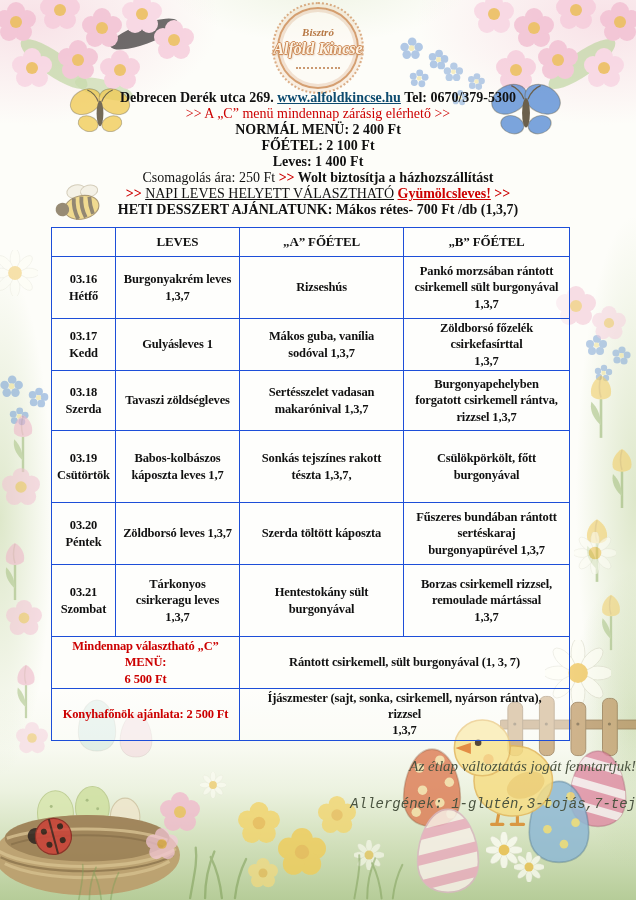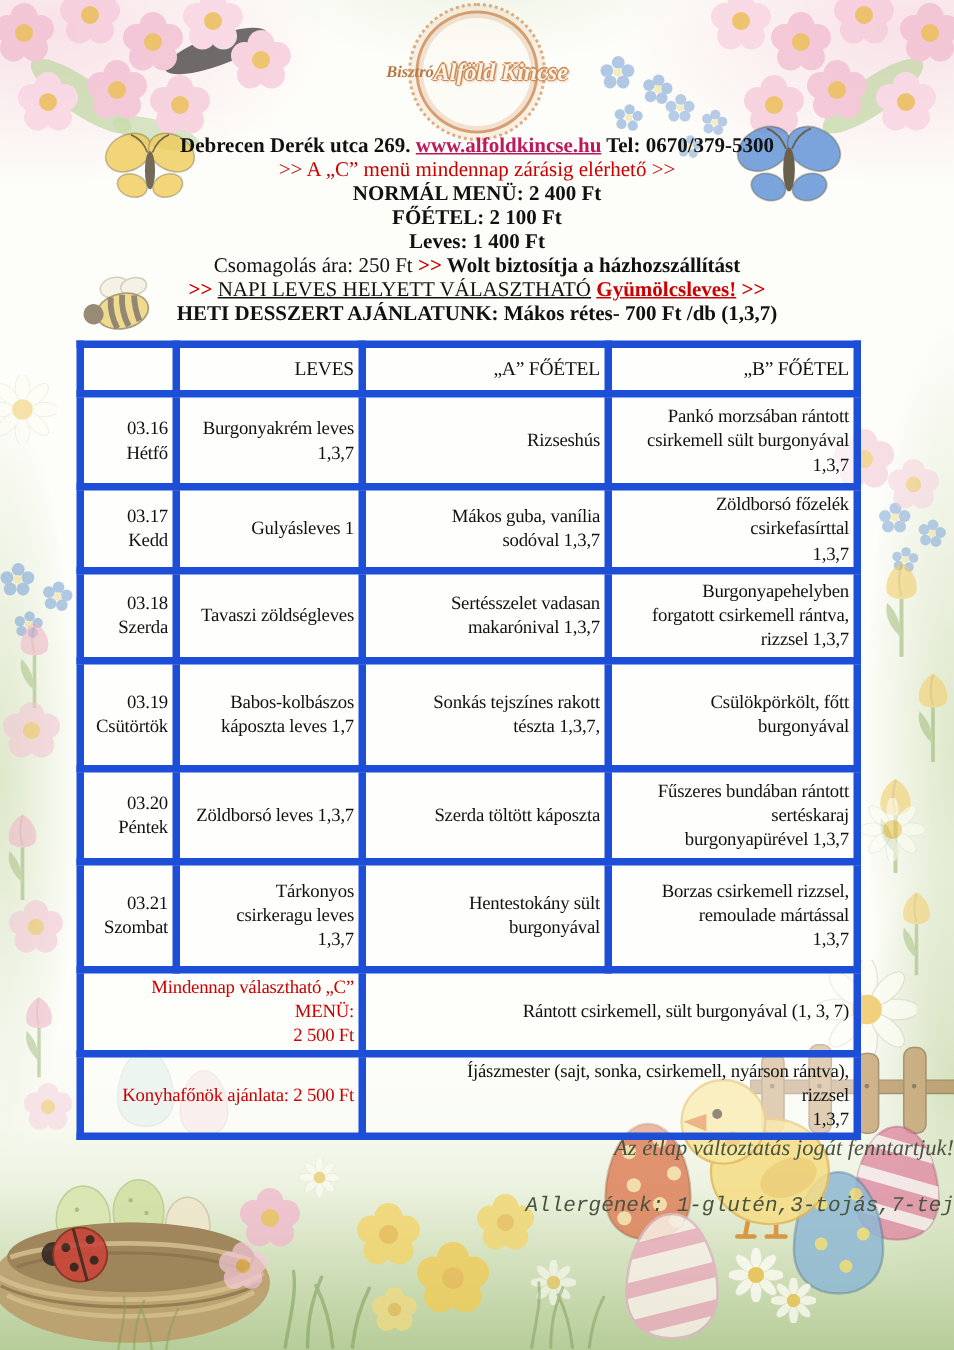--- a/index.html
+++ b/index.html
@@ -22,40 +22,40 @@
       linear-gradient(to top, rgba(164,192,128,.80) 0px, rgba(186,208,152,.55) 70px, rgba(205,222,178,.35) 110px, rgba(215,228,190,.15) 150px, transparent 210px);
   }
   .dec{position:absolute;z-index:0;pointer-events:none;}
   
   .logo{position:absolute;top:6px;left:50%;transform:translateX(-50%);z-index:2;
         width:96px;height:84px;display:flex;align-items:center;justify-content:center;opacity:.9;}
   .logo-ring{width:78px;height:78px;border-radius:50%;
         border:2px solid rgba(198,124,62,.8);
         outline:2px dotted rgba(198,124,62,.65);outline-offset:3px;
         box-shadow:inset 0 0 0 3px rgba(198,124,62,.22), 0 0 0 4px rgba(230,190,150,.25);
-        display:flex;align-items:center;justify-content:center;
+        display:flex;flex-direction:column;align-items:center;justify-content:center;
         background:rgba(253,248,240,.55);}
   .logo-top{font-style:italic;font-weight:bold;font-size:11px;color:#b06a32;line-height:1;}
   .logo-name{font-style:italic;font-weight:bold;font-size:16px;line-height:1.15;white-space:nowrap;
         color:#fcf3e2;margin-top:2px;
         text-shadow:1px 0 0 #c87d45,-1px 0 0 #c87d45,0 1px 0 #c87d45,0 -1px 0 #c87d45,1px 1px 2px rgba(150,90,40,.6);text-align:center;}
   .logo-squiggle{width:44px;height:5px;border-bottom:2px dotted rgba(176,106,50,.75);margin-top:3px;}
   
   .header-block{position:absolute;top:90px;left:0;right:0;z-index:2;text-align:center;
         font-size:14px;line-height:16px;font-weight:bold;}
   .header-block .row{white-space:nowrap;}
   .red{color:#cc0000;}
   .reg{font-weight:normal;}
-  a.site{color:#be185d;font-weight:bold;text-decoration:underline;cursor:pointer;}
+  a.site{color:#0c4a6e;font-weight:bold;text-decoration:underline;cursor:pointer;}
   .u{text-decoration:underline;}
   
   table.menu{position:absolute;top:227px;left:51px;z-index:2;width:518px;
         border-collapse:collapse;table-layout:fixed;}
-  .menu td,.menu th{border:5px solid #1d4ed8;text-align:right;vertical-align:middle;
-        font-weight:normal;font-size:12.5px;line-height:1.3;letter-spacing:-0.15px;
+  .menu td,.menu th{border:1px solid #1d4ed8;text-align:center;vertical-align:middle;
+        font-weight:bold;font-size:12.5px;line-height:1.3;letter-spacing:-0.15px;
         padding:1px 3px;white-space:pre-line;background:rgba(255,255,255,.55);color:#111;}
   .menu tr.special td{background:rgba(255,255,255,.35);}
   .menu th{font-size:13px;height:26px;}
   .menu td.day{font-size:12.5px;}
   .menu td.redcell{color:#cc0000;}
   
   .footer-note{position:absolute;left:0;right:0;z-index:2;text-align:right;
         font-style:italic;color:#4a5340;font-size:15px;}
   #footer1{top:758px;}
   #footer2{top:796px;font-size:14px;font-family:Liberation Mono, monospace;}
@@ -505,21 +505,21 @@
 1,3,7</td>
     <td>Hentestokány sült
 burgonyával</td>
     <td>Borzas csirkemell rizzsel,
 remoulade mártással
 1,3,7</td>
   </tr>
   <tr class="special" style="height:50px">
     <td class="redcell" colspan="2">Mindennap választható „C”
 MENÜ:
-2 500 Ft</td>
+6 500 Ft</td>
     <td colspan="2">Rántott csirkemell, sült burgonyával (1, 3, 7)</td>
   </tr>
   <tr class="special" style="height:52px">
     <td class="redcell" colspan="2">Konyhafőnök ajánlata: 2 500 Ft</td>
     <td colspan="2">Íjászmester (sajt, sonka, csirkemell, nyárson rántva),
 rizzsel
 1,3,7</td>
   </tr>
 </tbody>
   </table>

